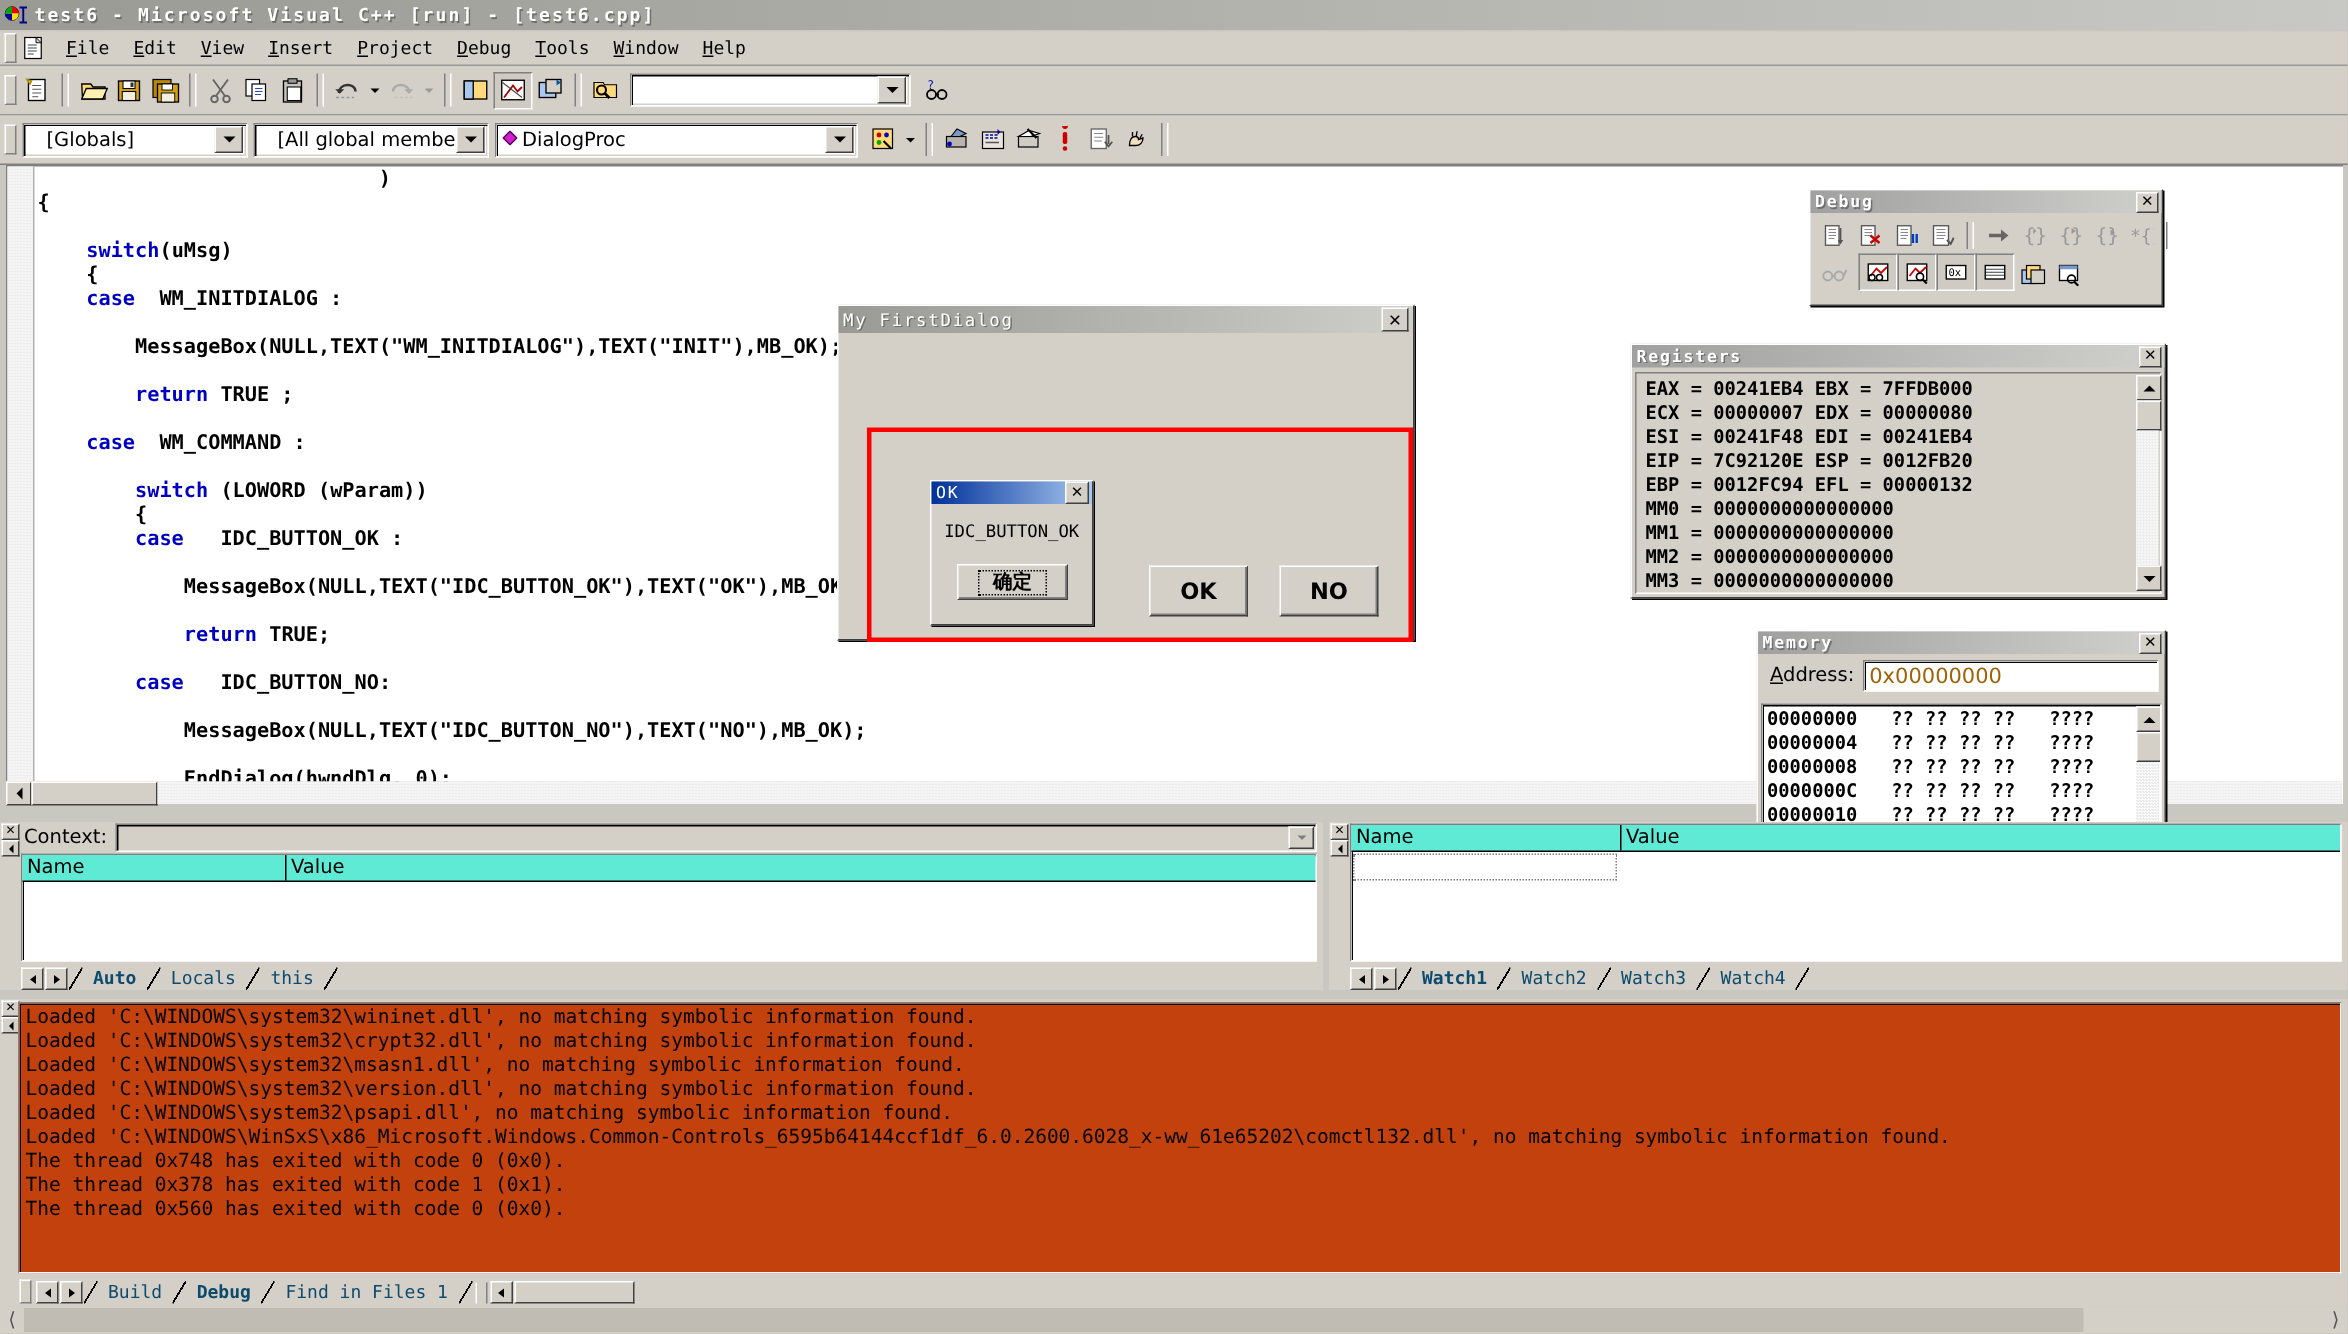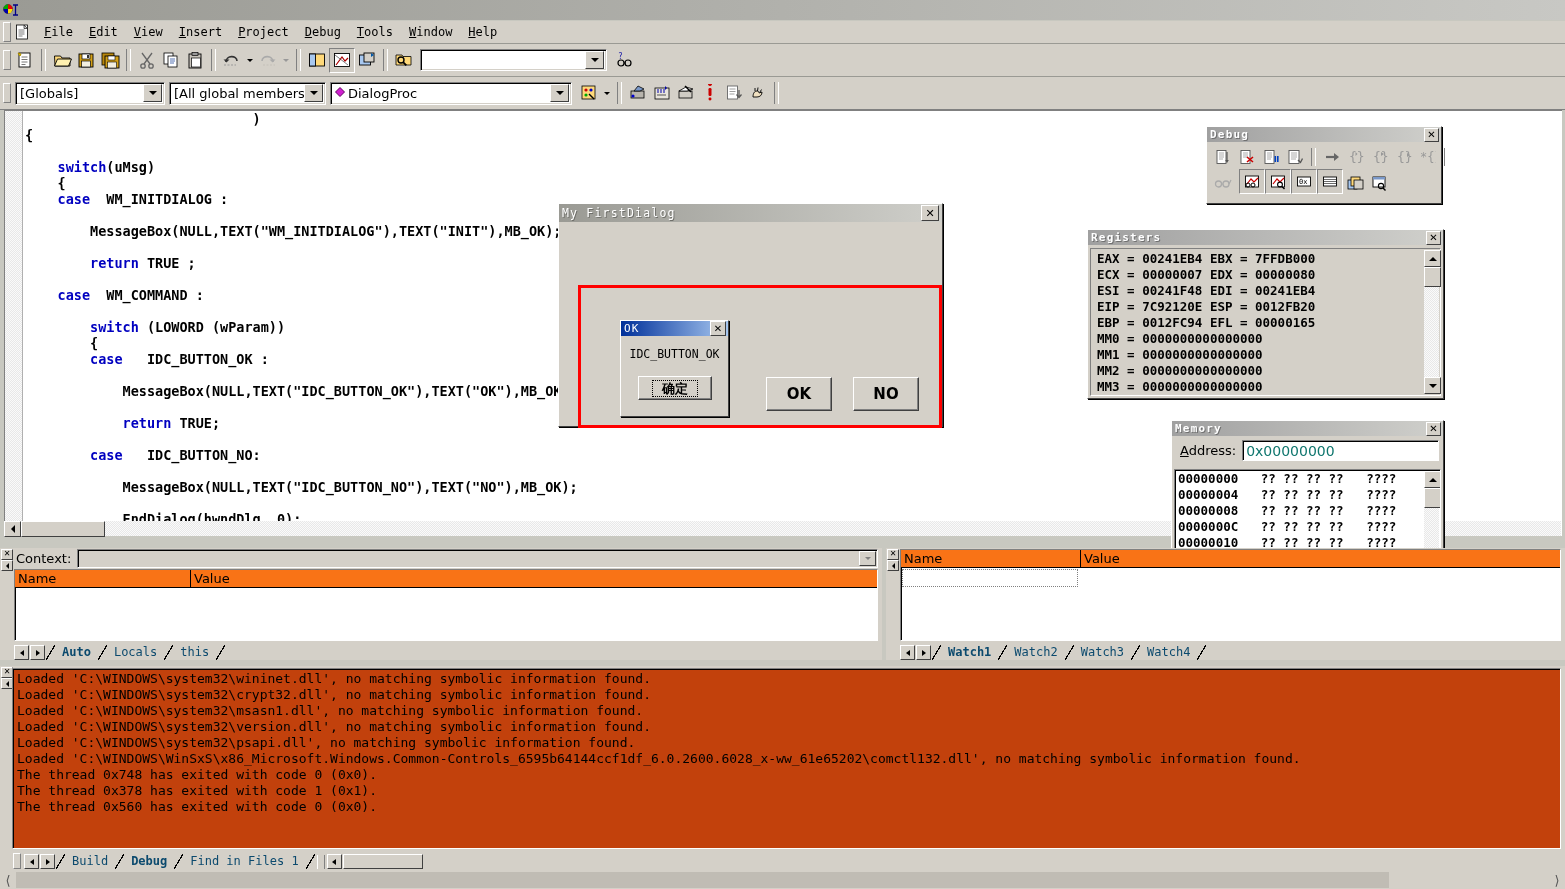--- a/index.html
+++ b/index.html
@@ -26,21 +26,21 @@
 
   
   .toolbar{position:absolute;left:0;width:1565px;background:#d4d0c8;display:flex;align-items:center;}
   #tb1{top:44px;height:32px;border-bottom:1px solid #9a9a94;}
   #tb2{top:77px;height:32px;border-bottom:1px solid #808080;}
   .tbsep{width:3px;height:22px;margin:0 4px;border-left:1px solid #808080;border-right:1px solid #fff;flex:none;}
   .tbbtn{width:24px;height:23px;margin:0 0px;display:flex;align-items:center;justify-content:center;flex:none;position:relative;}
   .tbbtn.pressed{border-top:1px solid #808080;border-left:1px solid #808080;border-right:1px solid #fff;border-bottom:1px solid #fff;background:#cfcbc3;}
   .combo{height:20px;background:#fff;display:flex;align-items:center;position:relative;flex:none;
      border:1px solid #808080;border-right-color:#fff;border-bottom-color:#fff;box-shadow:inset 1px 1px 0 #000,inset -1px -1px 0 #d4d0c8;}
-  .combo .ctext{font-family:"DejaVu Sans","Liberation Sans",sans-serif;font-size:13px;color:#000;padding-left:4px;
+  .combo .ctext{font-family:"DejaVu Sans","Liberation Sans",sans-serif;font-size:13px;color:#000;padding-left:15px;
      white-space:nowrap;overflow:hidden;flex:1;}
   .combo .carrow{width:17px;height:16px;margin-right:2px;background:#d4d0c8;flex:none;
      border-top:1px solid #fff;border-left:1px solid #fff;border-right:1px solid #404040;border-bottom:1px solid #404040;
      display:flex;align-items:center;justify-content:center;}
   .tri-d{width:0;height:0;border-left:4px solid transparent;border-right:4px solid transparent;border-top:4px solid #000;}
   .tri-u{width:0;height:0;border-left:4px solid transparent;border-right:4px solid transparent;border-bottom:4px solid #000;}
   .tri-l{width:0;height:0;border-top:4px solid transparent;border-bottom:4px solid transparent;border-right:4px solid #000;}
   .tri-r{width:0;height:0;border-top:4px solid transparent;border-bottom:4px solid transparent;border-left:4px solid #000;}
   .tri-sm-d{width:0;height:0;border-left:3px solid transparent;border-right:3px solid transparent;border-top:3px solid #000;}
 
@@ -98,21 +98,21 @@
   
   .pane{position:absolute;background:#d4d0c8;}
   .panegrip{width:7px;height:100%;position:absolute;left:0;top:0;
      background:linear-gradient(to right,#d4d0c8,#d4d0c8);}
   .pclose{position:absolute;left:1px;top:1px;width:10px;height:9px;background:#d4d0c8;
      border-top:1px solid #fff;border-left:1px solid #fff;border-right:1px solid #404040;border-bottom:1px solid #404040;
      font-family:"DejaVu Sans","Liberation Sans",sans-serif;font-size:8px;line-height:8px;text-align:center;color:#000;}
   .pmini{position:absolute;left:1px;top:12px;width:10px;height:9px;background:#d4d0c8;
      border-top:1px solid #fff;border-left:1px solid #fff;border-right:1px solid #404040;border-bottom:1px solid #404040;
      display:flex;align-items:center;justify-content:center;}
-  .hdrrow{display:flex;height:17px;background:#f97316;border-bottom:1px solid #000;}
+  .hdrrow{display:flex;height:17px;background:#5eead4;border-bottom:1px solid #000;}
   .hdrcell{font-family:"DejaVu Sans","Liberation Sans",sans-serif;font-size:13px;color:#000;
      padding-left:3px;border-right:1px solid #000;display:flex;align-items:center;}
   .tabstrip{display:flex;align-items:flex-end;height:17px;background:#d4d0c8;}
   .tabarrow{width:13px;height:13px;background:#d4d0c8;margin-right:1px;display:flex;align-items:center;justify-content:center;
      border-top:1px solid #fff;border-left:1px solid #fff;border-right:1px solid #404040;border-bottom:1px solid #404040;flex:none;}
   .tabitem{font-family:"DejaVu Sans Mono","Liberation Mono",monospace;font-size:12px;color:#0c4a6e;
      padding:0 7px;height:15px;line-height:15px;white-space:nowrap;position:relative;}
   .tabitem.active{font-weight:bold;}
   .tabsep{width:9px;height:15px;flex:none;
      background:linear-gradient(to bottom right,transparent 46%,#000 46%,#000 54%,transparent 54%);}
@@ -132,20 +132,21 @@
     <div class="tbicon">
       <svg width="16" height="14" viewBox="0 0 16 14">
         <circle cx="5" cy="6" r="4.5" fill="#d8d8d8" stroke="#000" stroke-width="0.6"></circle>
         <path d="M5 1.5 A4.5 4.5 0 0 1 9.5 6 L5 6 Z" fill="#e00"></path>
         <path d="M9.5 6 A4.5 4.5 0 0 1 5 10.5 L5 6 Z" fill="#fd0"></path>
         <path d="M5 10.5 A4.5 4.5 0 0 1 0.5 6 L5 6 Z" fill="#00a"></path>
         <path d="M0.5 6 A4.5 4.5 0 0 1 5 1.5 L5 6 Z" fill="#0a0"></path>
         <path d="M10 2 l5 0 M12.5 2 l0 10 M10 12 l5 0" stroke="#008" stroke-width="1.3" fill="none"></path>
       </svg>
     </div>
+    <div class="ttxt">test6 - Microsoft Visual C++ [run] - [test6.cpp]</div>
   </div>
 
   <div class="menubar">
     <div class="gripper"></div>
     <div class="docicon">
       <svg width="15" height="16" viewBox="0 0 15 16">
         <rect x="1.5" y="1" width="11" height="14" fill="#fff" stroke="#000" stroke-width="0.8"></rect>
         <path d="M9 1 l3.5 3.5 L9 4.5 Z" fill="#d0d0d0" stroke="#000" stroke-width="0.6"></path>
         <path d="M3.5 6h6M3.5 8h6M3.5 10h6M3.5 12h4" stroke="#444" stroke-width="0.7"></path>
       </svg>
@@ -498,21 +499,21 @@
     </div>
   </div>
 
   <div class="fwin" style="left:1087px;top:229px;width:355px;height:168px;">
     <div class="fwin-cap">
       <div class="ct">Registers</div>
       <div class="xbtn">✕</div>
     </div>
     <div style="position:absolute;left:2px;top:18px;right:2px;bottom:2px;background:#d4d0c8;
                 border-top:1px solid #808080;border-left:1px solid #808080;border-right:1px solid #fff;border-bottom:1px solid #fff;">
-      <div class="reglist" id="reg-rows"><div>EAX = 00241EB4 EBX = 7FFDB000</div><div>ECX = 00000007 EDX = 00000080</div><div>ESI = 00241F48 EDI = 00241EB4</div><div>EIP = 7C92120E ESP = 0012FB20</div><div>EBP = 0012FC94 EFL = 00000165</div><div>MM0 = 0000000000000000</div><div>MM1 = 0000000000000000</div><div>MM2 = 0000000000000000</div><div>MM3 = 0000000000000000</div></div>
+      <div class="reglist" id="reg-rows"><div>EAX = 00241EB4 EBX = 7FFDB000</div><div>ECX = 00000007 EDX = 00000080</div><div>ESI = 00241F48 EDI = 00241EB4</div><div>EIP = 7C92120E ESP = 0012FB20</div><div>EBP = 0012FC94 EFL = 00000132</div><div>MM0 = 0000000000000000</div><div>MM1 = 0000000000000000</div><div>MM2 = 0000000000000000</div><div>MM3 = 0000000000000000</div></div>
       <div class="vsb">
         <div class="sbbtn" style="width:15px;height:15px">
             <div class="tri-u"></div>
           </div>
         <div class="sbthumb" style="width:15px;height:18px"></div>
         <div class="vsbtrack"></div>
         <div class="sbbtn" style="width:15px;height:15px">
             <div class="tri-d"></div>
           </div>
       </div>
@@ -521,21 +522,21 @@
 
   <div class="fwin" style="left:1171px;top:420px;width:271px;height:165px;">
     <div class="fwin-cap">
       <div class="ct">Memory</div>
       <div class="xbtn">✕</div>
     </div>
     <div style="display:flex;align-items:center;padding:4px 4px 3px 8px;">
       <span style="font-family:'DejaVu Sans','Liberation Sans',sans-serif;font-size:13px;color:#000;margin-right:6px;white-space:nowrap;"><u>A</u>ddress:</span>
       <div style="flex:1;height:19px;background:#fff;display:flex;align-items:center;
                   border:1px solid #808080;border-right-color:#fff;border-bottom-color:#fff;box-shadow:inset 1px 1px 0 #000;">
-        <span style="font-family:'DejaVu Sans','Liberation Sans',sans-serif;font-size:14px;color:#0f766e;padding-left:3px;">0x00000000</span>
+        <span style="font-family:'DejaVu Sans','Liberation Sans',sans-serif;font-size:14px;color:#a16207;padding-left:3px;">0x00000000</span>
       </div>
     </div>
     <div style="position:absolute;left:2px;top:48px;right:2px;bottom:2px;background:#fff;
                 border:1px solid #808080;border-right-color:#fff;border-bottom-color:#fff;box-shadow:inset 1px 1px 0 #000;overflow:hidden;">
       <div class="memlist" id="mem-rows"><div>00000000   ?? ?? ?? ??   ????</div><div>00000004   ?? ?? ?? ??   ????</div><div>00000008   ?? ?? ?? ??   ????</div><div>0000000C   ?? ?? ?? ??   ????</div><div>00000010   ?? ?? ?? ??   ????</div><div>00000014   ?? ?? ?? ??   ????</div><div>00000018   ?? ?? ?? ??   ????</div></div>
       <div class="vsb">
         <div class="sbbtn" style="width:15px;height:15px">
             <div class="tri-u"></div>
           </div>
         <div class="sbthumb" style="width:15px;height:18px"></div>

